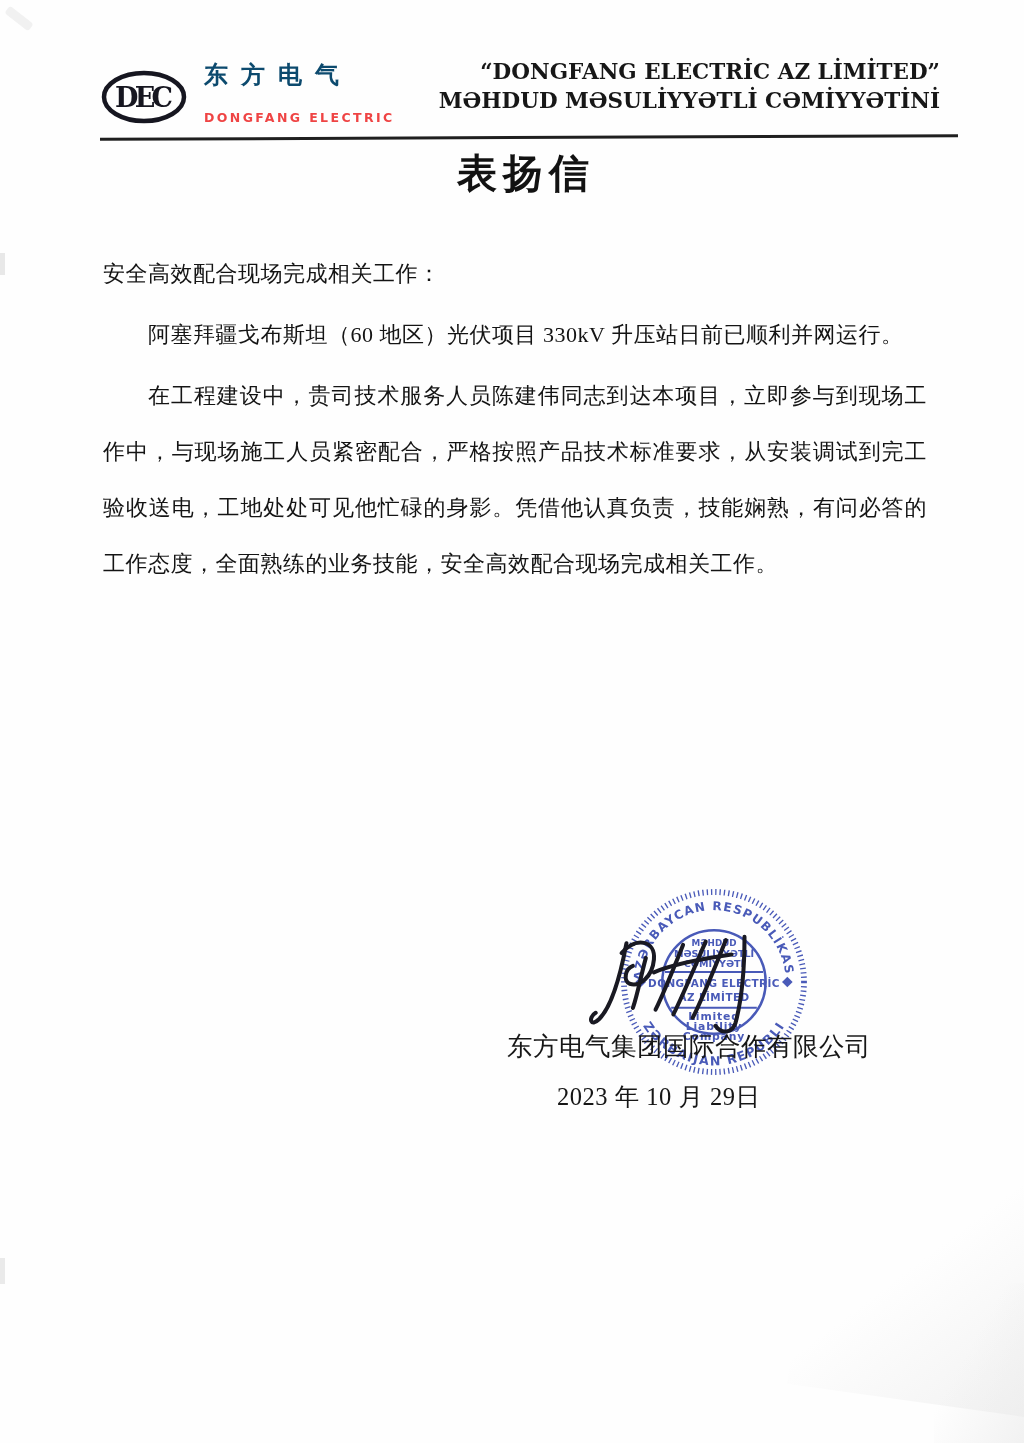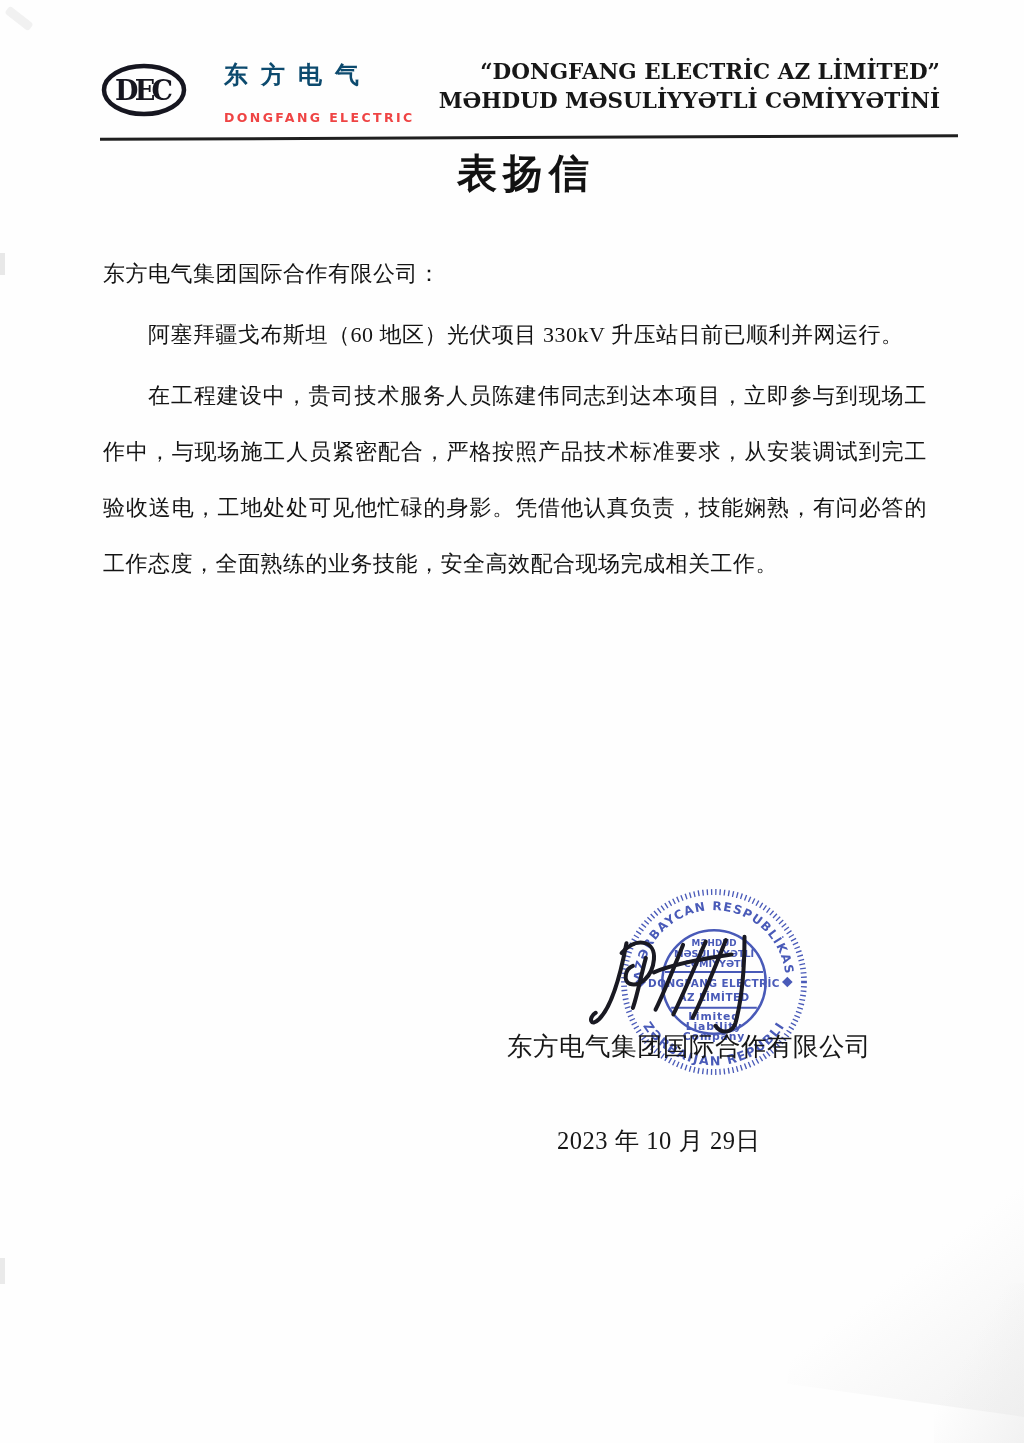--- a/index.html
+++ b/index.html
@@ -7,21 +7,21 @@
   .page {
     position:relative;
     width:1024px; height:1443px;
     background:#fefefe;
     overflow:hidden;
     font-family:"Liberation Serif","DejaVu Serif",serif;
     color:#1b1b1b;
   }
 
   
-  .logo-group { position:absolute; left:100px; top:55px; display:flex; align-items:center;gap:20px; }
+  .logo-group { position:absolute; left:100px; top:55px; display:flex; align-items:flex-end; }
   .logo-oval { width:88px; height:56px; }
   .brand-block { margin-left:16px; padding-top:4px; }
   .brand-cn {
     font-family:"DejaVu Sans","Liberation Sans",sans-serif;
     font-weight:bold; font-size:24px; letter-spacing:13px;
     color:#0c4a6e; line-height:32px; white-space:nowrap;
   }
   .brand-en {
     font-family:"DejaVu Sans","Liberation Sans",sans-serif;
     font-weight:bold; font-size:12.5px; letter-spacing:2.4px;
@@ -67,21 +67,21 @@
     z-index:3;
   }
   .sign-company {
     position:absolute; left:507px; top:1029px;
     font-size:25.5px; letter-spacing:0.5px; color:#161616;
     z-index:4; white-space:nowrap;
   }
   .sign-date {
     position:absolute; left:557px; top:1080px;
     font-size:24.5px; letter-spacing:0.5px; color:#161616;
-    z-index:4; white-space:nowrap;margin-top:44px;
+    z-index:4; white-space:nowrap;
   }
 
   
   .ring-text { font-family:"DejaVu Sans",sans-serif; font-weight:bold; fill:#3c4eb3; }
   .st-line1 { font-size:10.5px; }
   .st-line2 { font-size:11.5px; }
   .st-line3 { font-size:12.5px; letter-spacing:0.5px; }
   .st-line4 { font-size:13px; letter-spacing:1px; }
   .stamp-txt { font-family:"DejaVu Sans",sans-serif; font-weight:bold; fill:#3c4eb3; text-anchor:middle; }
 
@@ -120,21 +120,21 @@
   <div class="header-co">
     <div>“DONGFANG ELECTRİC AZ LİMİTED”</div>
     <div>MƏHDUD MƏSULİYYƏTLİ CƏMİYYƏTİNİ</div>
   </div>
 
   <div class="header-rule"></div>
 
   <div class="doc-title">表扬信</div>
 
   <div class="body-text">
-    <p class="salut">东方电气集团国际合作有限公司：</p>
+    <p class="salut">安全高效配合现场完成相关工作：</p>
     <p class="para">阿塞拜疆戈布斯坦（60 地区）光伏项目 330kV 升压站日前已顺利并网运行。</p>
     <p class="para">在工程建设中，贵司技术服务人员陈建伟同志到达本项目，立即参与到现场工作中，与现场施工人员紧密配合，严格按照产品技术标准要求，从安装调试到完工验收送电，工地处处可见他忙碌的身影。凭借他认真负责，技能娴熟，有问必答的工作态度，全面熟练的业务技能，安全高效配合现场完成相关工作。</p>
   </div>
 
   <svg class="stamp-svg" viewBox="0 0 240 240">
 
     <circle cx="120" cy="120" r="108" fill="none" stroke="#3c4eb3" stroke-width="7" stroke-dasharray="1.6 3.6"></circle>
 
     <circle cx="120" cy="120" r="62" fill="none" stroke="#3c4eb3" stroke-width="3"></circle>
 

